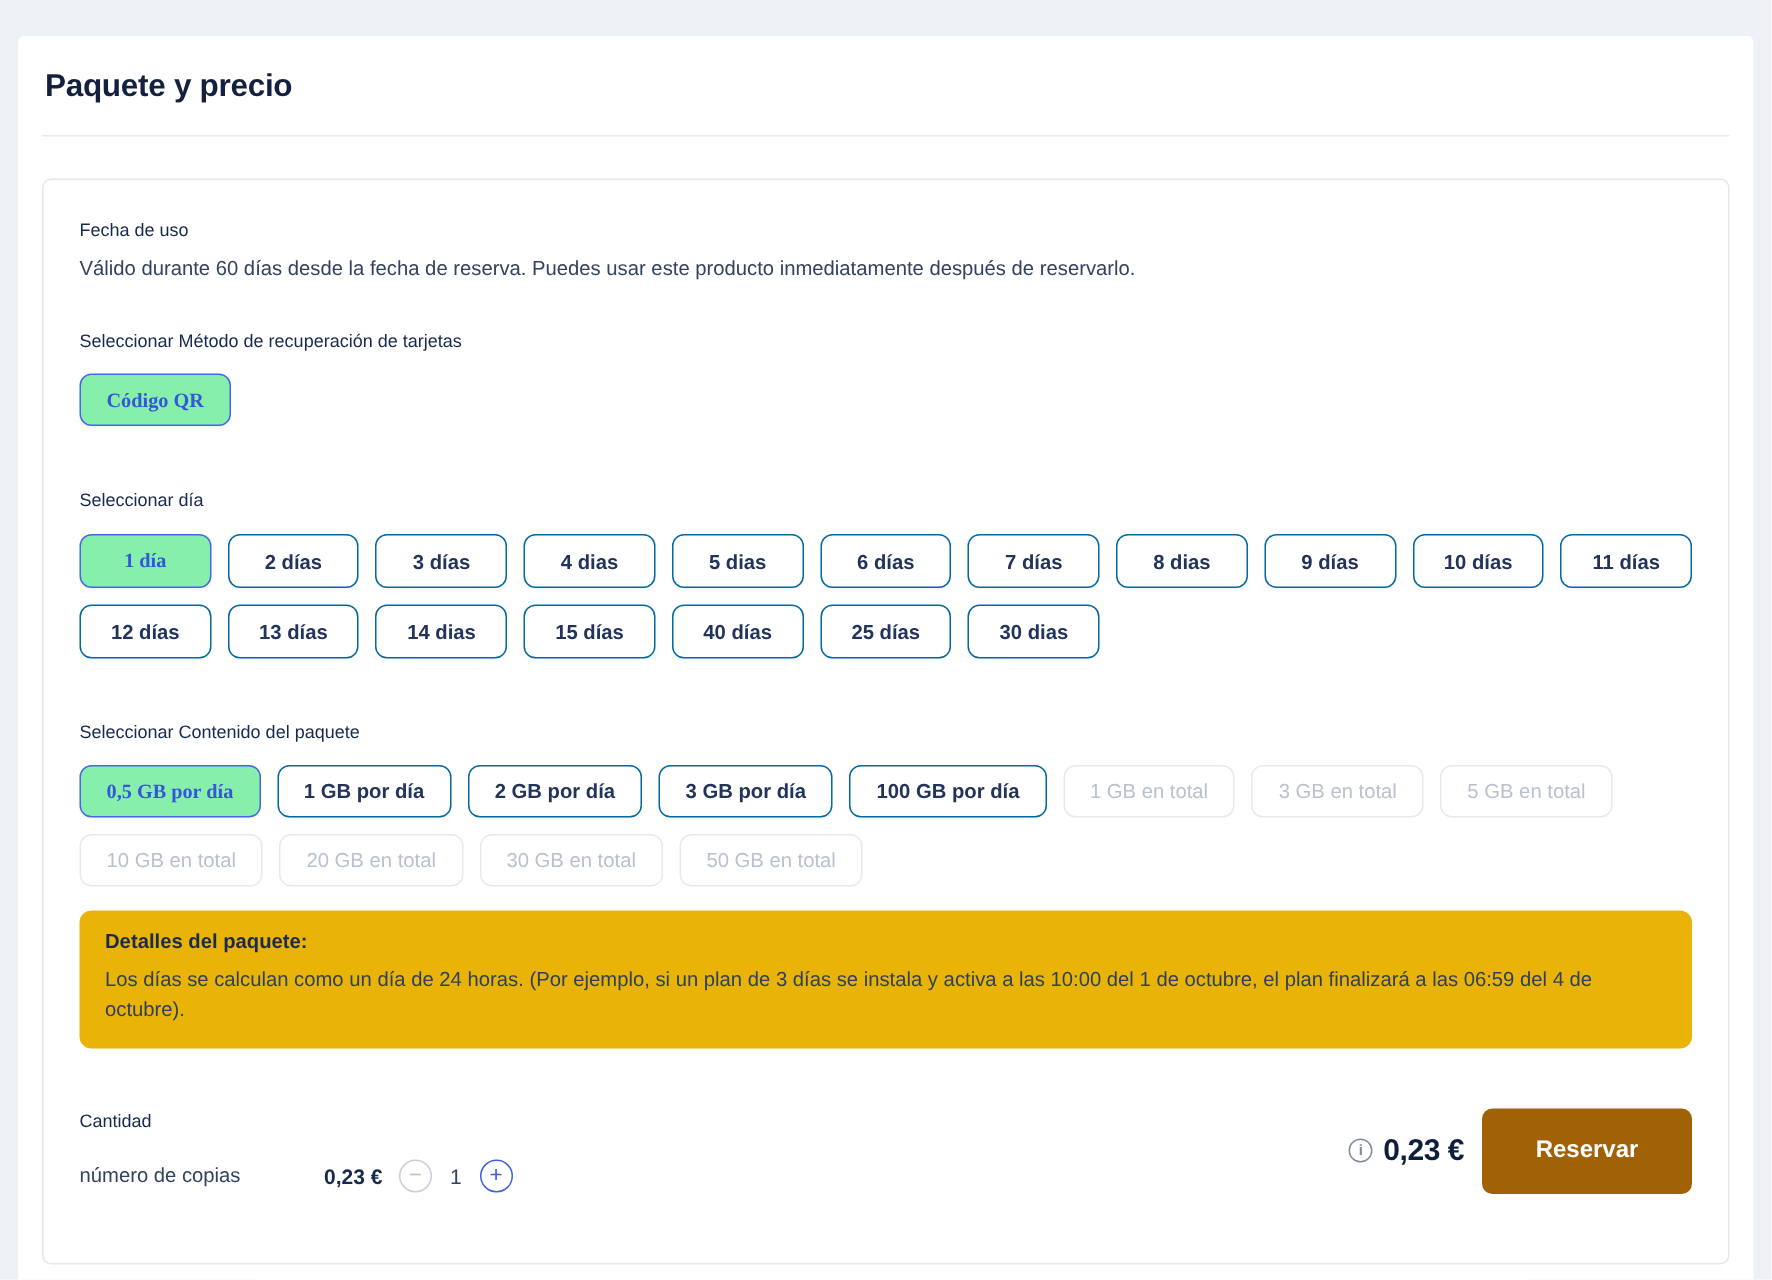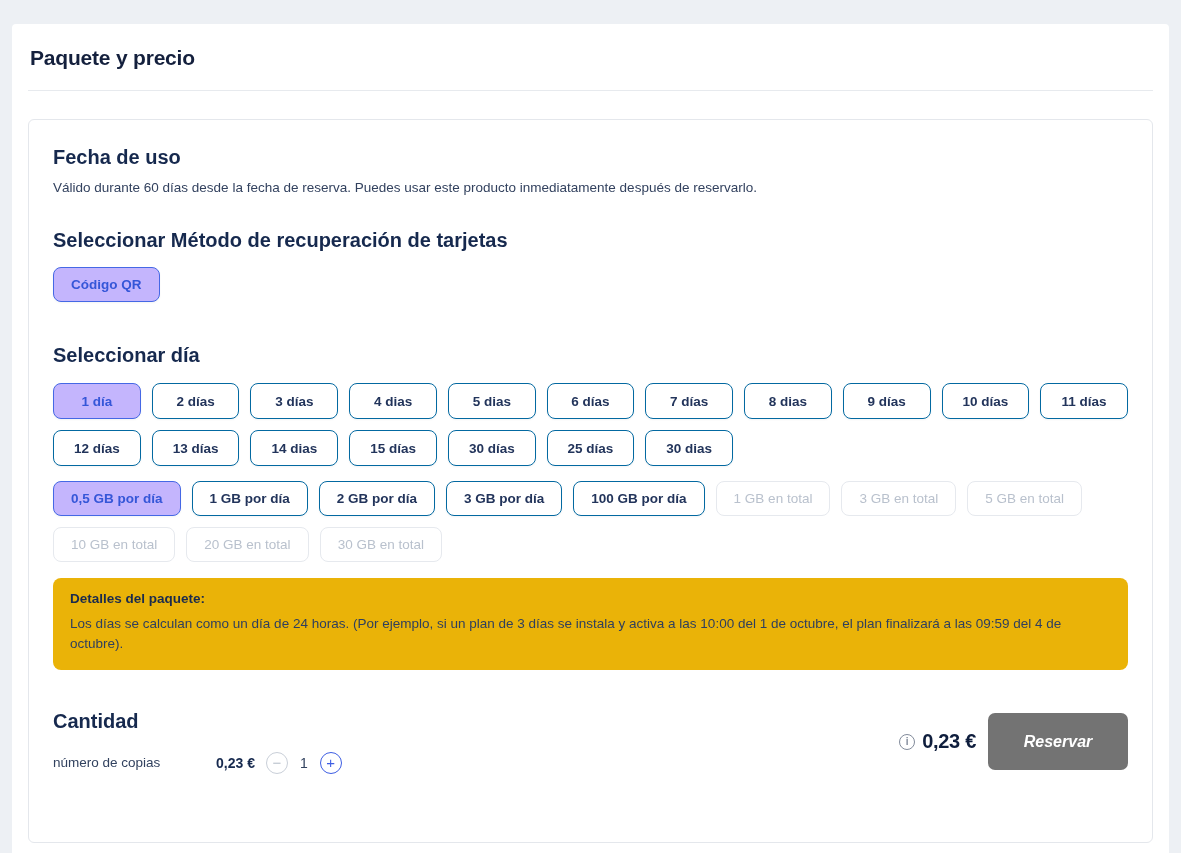--- a/index.html
+++ b/index.html
@@ -25,40 +25,40 @@
     letter-spacing: -0.2px;
   }
   .divider { height: 1px; background: #E7EAEE; margin-top: 20px; }
   .inner-card {
     margin-top: 28px;
     border: 1px solid #E4E7EC;
     border-radius: 6px;
     padding: 26px 24px 0;
     height: 724px;
   }
-  .section-heading { margin: 0; font-size: 20px; font-weight: 700; color: #16294E; }
+  .section-heading { margin: 0; font-size: 12px; font-weight: 400; color: #16294E; }
   .usage-desc { margin: 11px 0 0; font-size: 13.5px; color: #33425F; }
   .mt-section { margin-top: 34px; }
   .mt-section-lg { margin-top: 42px; }
   .chip-row { margin-top: 15px; display: flex; flex-wrap: wrap; gap: 11px; }
   .days-grid { margin-top: 16px; display: grid; grid-template-columns: repeat(11, 1fr); gap: 11px; }
   .chip {
     display: flex; align-items: center; justify-content: center;
     height: 35px; padding: 0 17px;
     background: #fff;
     border: 1px solid #0369a1;
     border-radius: 8px;
     font-family: inherit;
     font-size: 13.5px; font-weight: 600; color: #22345B;
     box-shadow: 0 1px 2px rgba(20,30,60,0.05);
     white-space: nowrap;
     cursor: pointer;
   }
   .days-grid .chip { padding: 4px; height: 36px; }
-  .chip.selected { background: #c4b5fd; border: 1.5px solid #4568E5; color: #3556D8; }
+  .chip.selected { background: #86efac; border: 1.5px solid #4568E5; color: #3556D8; font-family: Liberation Serif, serif; }
   .chip.disabled { color: #B9C1CD; font-weight: 400; border-color: #E6E9EE; box-shadow: none; cursor: default; }
   .details-box { margin-top: 16px; background: #eab308; border-radius: 8px; padding: 13px 17px 15px; }
   .details-heading { font-size: 13.5px; font-weight: 700; color: #1B2B4D; }
   .details-lines { margin-top: 8px; }
   .details-line { margin: 0; font-size: 13.5px; line-height: 1.5; color: #2F3F5E; }
   .bottom-row { margin-top: 40px; display: flex; justify-content: space-between; align-items: center; }
   .qty-row { margin-top: 19px; display: flex; align-items: center; font-size: 13.5px; color: #32425F; }
   .qty-label { width: 163px; }
   .unit-price { font-weight: 700; color: #16294E; font-size: 14px; }
   .stepper-btn {
@@ -74,25 +74,24 @@
     width: 16px; height: 16px; border-radius: 50%;
     border: 1.2px solid #828B9B; color: #828B9B;
     font-size: 10px; font-weight: 700;
     display: flex; align-items: center; justify-content: center;
     cursor: pointer;
   }
   .total-price { margin-left: 7px; font-size: 20px; font-weight: 800; color: #0F1E3D; letter-spacing: -0.3px; }
   .reserve-btn {
     margin-left: 12px;
     width: 140px; height: 57px;
-    background: #737373; color: #fff;
+    background: #a16207; color: #fff;
     border: none; border-radius: 7px;
     font-family: inherit; font-size: 16px; font-weight: 700;
     cursor: pointer;
-    font-style: italic;
   }
 </style>
 </head>
 <body>
 
 <div class="outer-card">
   <h1 class="page-title">Paquete y precio</h1>
   <div class="divider"></div>
 
   <div class="inner-card">
@@ -115,43 +114,45 @@
         <button class="chip default">6 días</button>
         <button class="chip default">7 días</button>
         <button class="chip default">8 dias</button>
         <button class="chip default">9 días</button>
         <button class="chip default">10 días</button>
         <button class="chip default">11 días</button>
         <button class="chip default">12 días</button>
         <button class="chip default">13 días</button>
         <button class="chip default">14 dias</button>
         <button class="chip default">15 días</button>
-        <button class="chip default">30 días</button>
+        <button class="chip default">40 días</button>
         <button class="chip default">25 días</button>
         <button class="chip default">30 dias</button>
       </div>
 
+    <h2 class="section-heading mt-section-lg">Seleccionar Contenido del paquete</h2>
     <div class="chip-row">
         <button class="chip selected">0,5 GB por día</button>
         <button class="chip default">1 GB por día</button>
         <button class="chip default">2 GB por día</button>
         <button class="chip default">3 GB por día</button>
         <button class="chip default">100 GB por día</button>
         <button class="chip disabled">1 GB en total</button>
         <button class="chip disabled">3 GB en total</button>
         <button class="chip disabled">5 GB en total</button>
         <button class="chip disabled">10 GB en total</button>
         <button class="chip disabled">20 GB en total</button>
         <button class="chip disabled">30 GB en total</button>
+        <button class="chip disabled">50 GB en total</button>
       </div>
 
     <div class="details-box">
       <div class="details-heading">Detalles del paquete:</div>
       <div class="details-lines">
-          <p class="details-line">Los días se calculan como un día de 24 horas. (Por ejemplo, si un plan de 3 días se instala y activa a las 10:00 del 1 de octubre, el plan finalizará a las 09:59 del 4 de octubre).</p>
+          <p class="details-line">Los días se calculan como un día de 24 horas. (Por ejemplo, si un plan de 3 días se instala y activa a las 10:00 del 1 de octubre, el plan finalizará a las 06:59 del 4 de octubre).</p>
         </div>
     </div>
 
     <div class="bottom-row">
       <div class="qty-col">
         <h2 class="section-heading">Cantidad</h2>
         <div class="qty-row">
           <span class="qty-label">número de copias</span>
           <span class="unit-price">0,23 €</span>
           <span class="stepper-btn minus">−</span>

